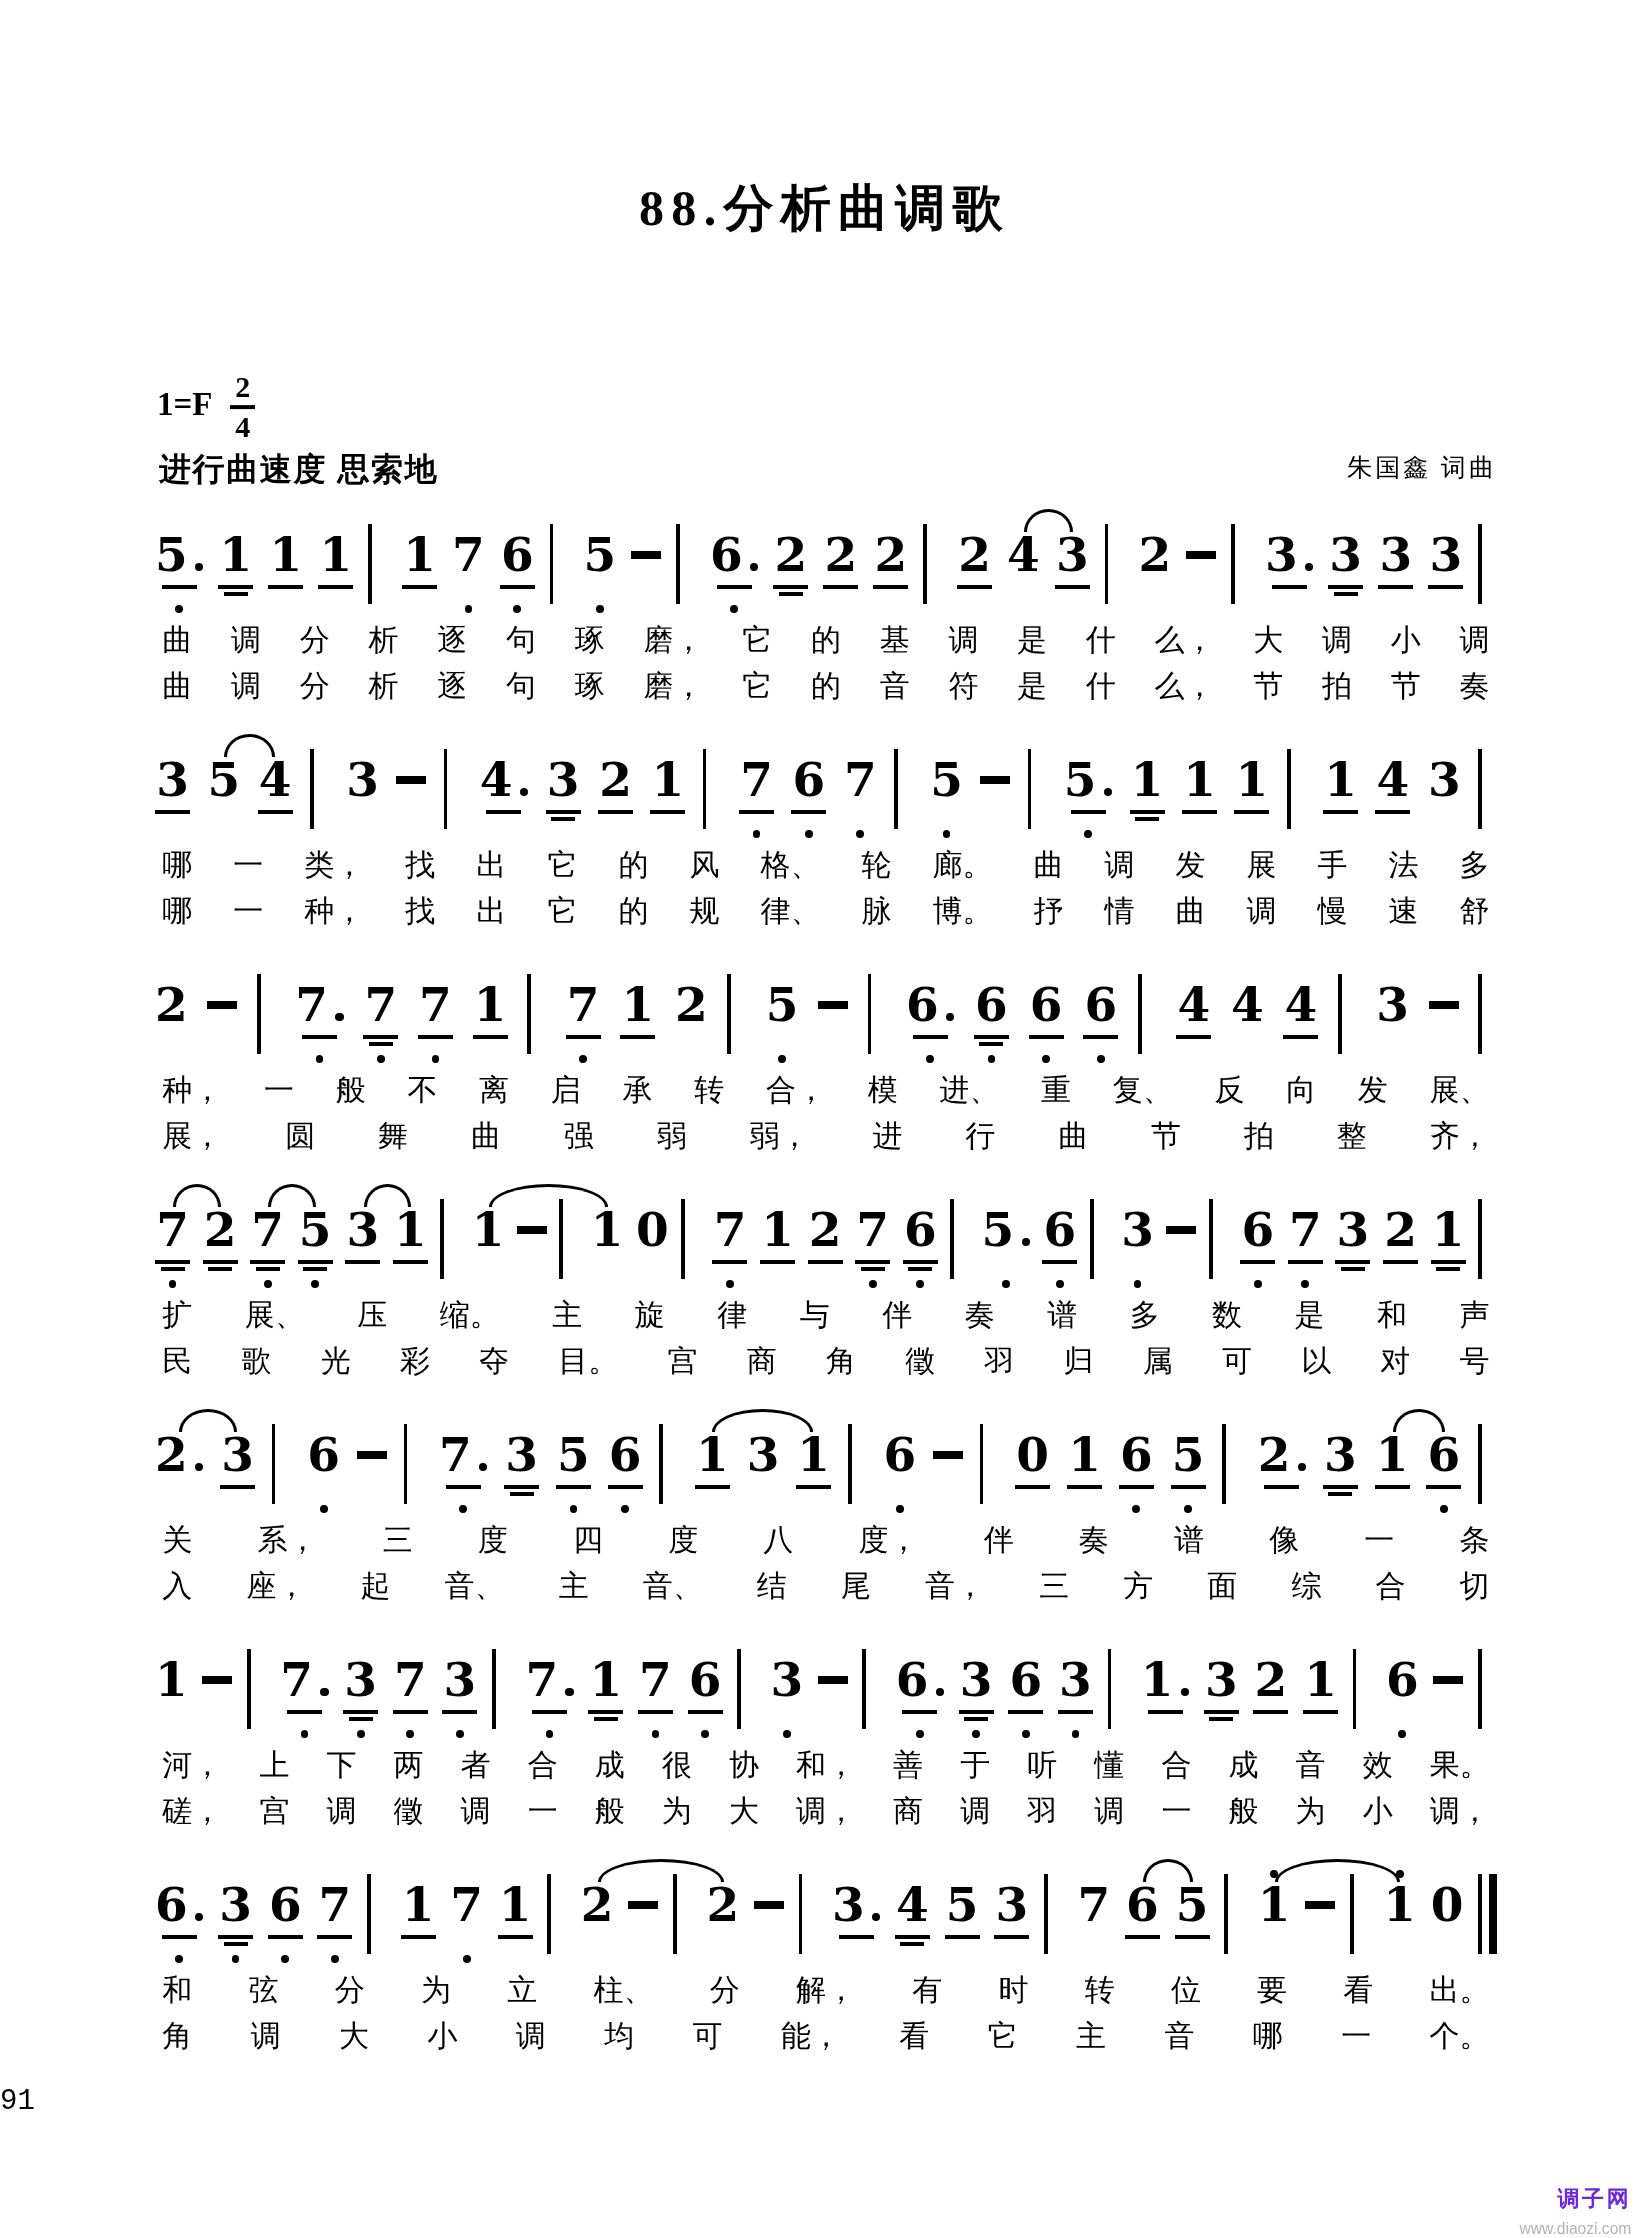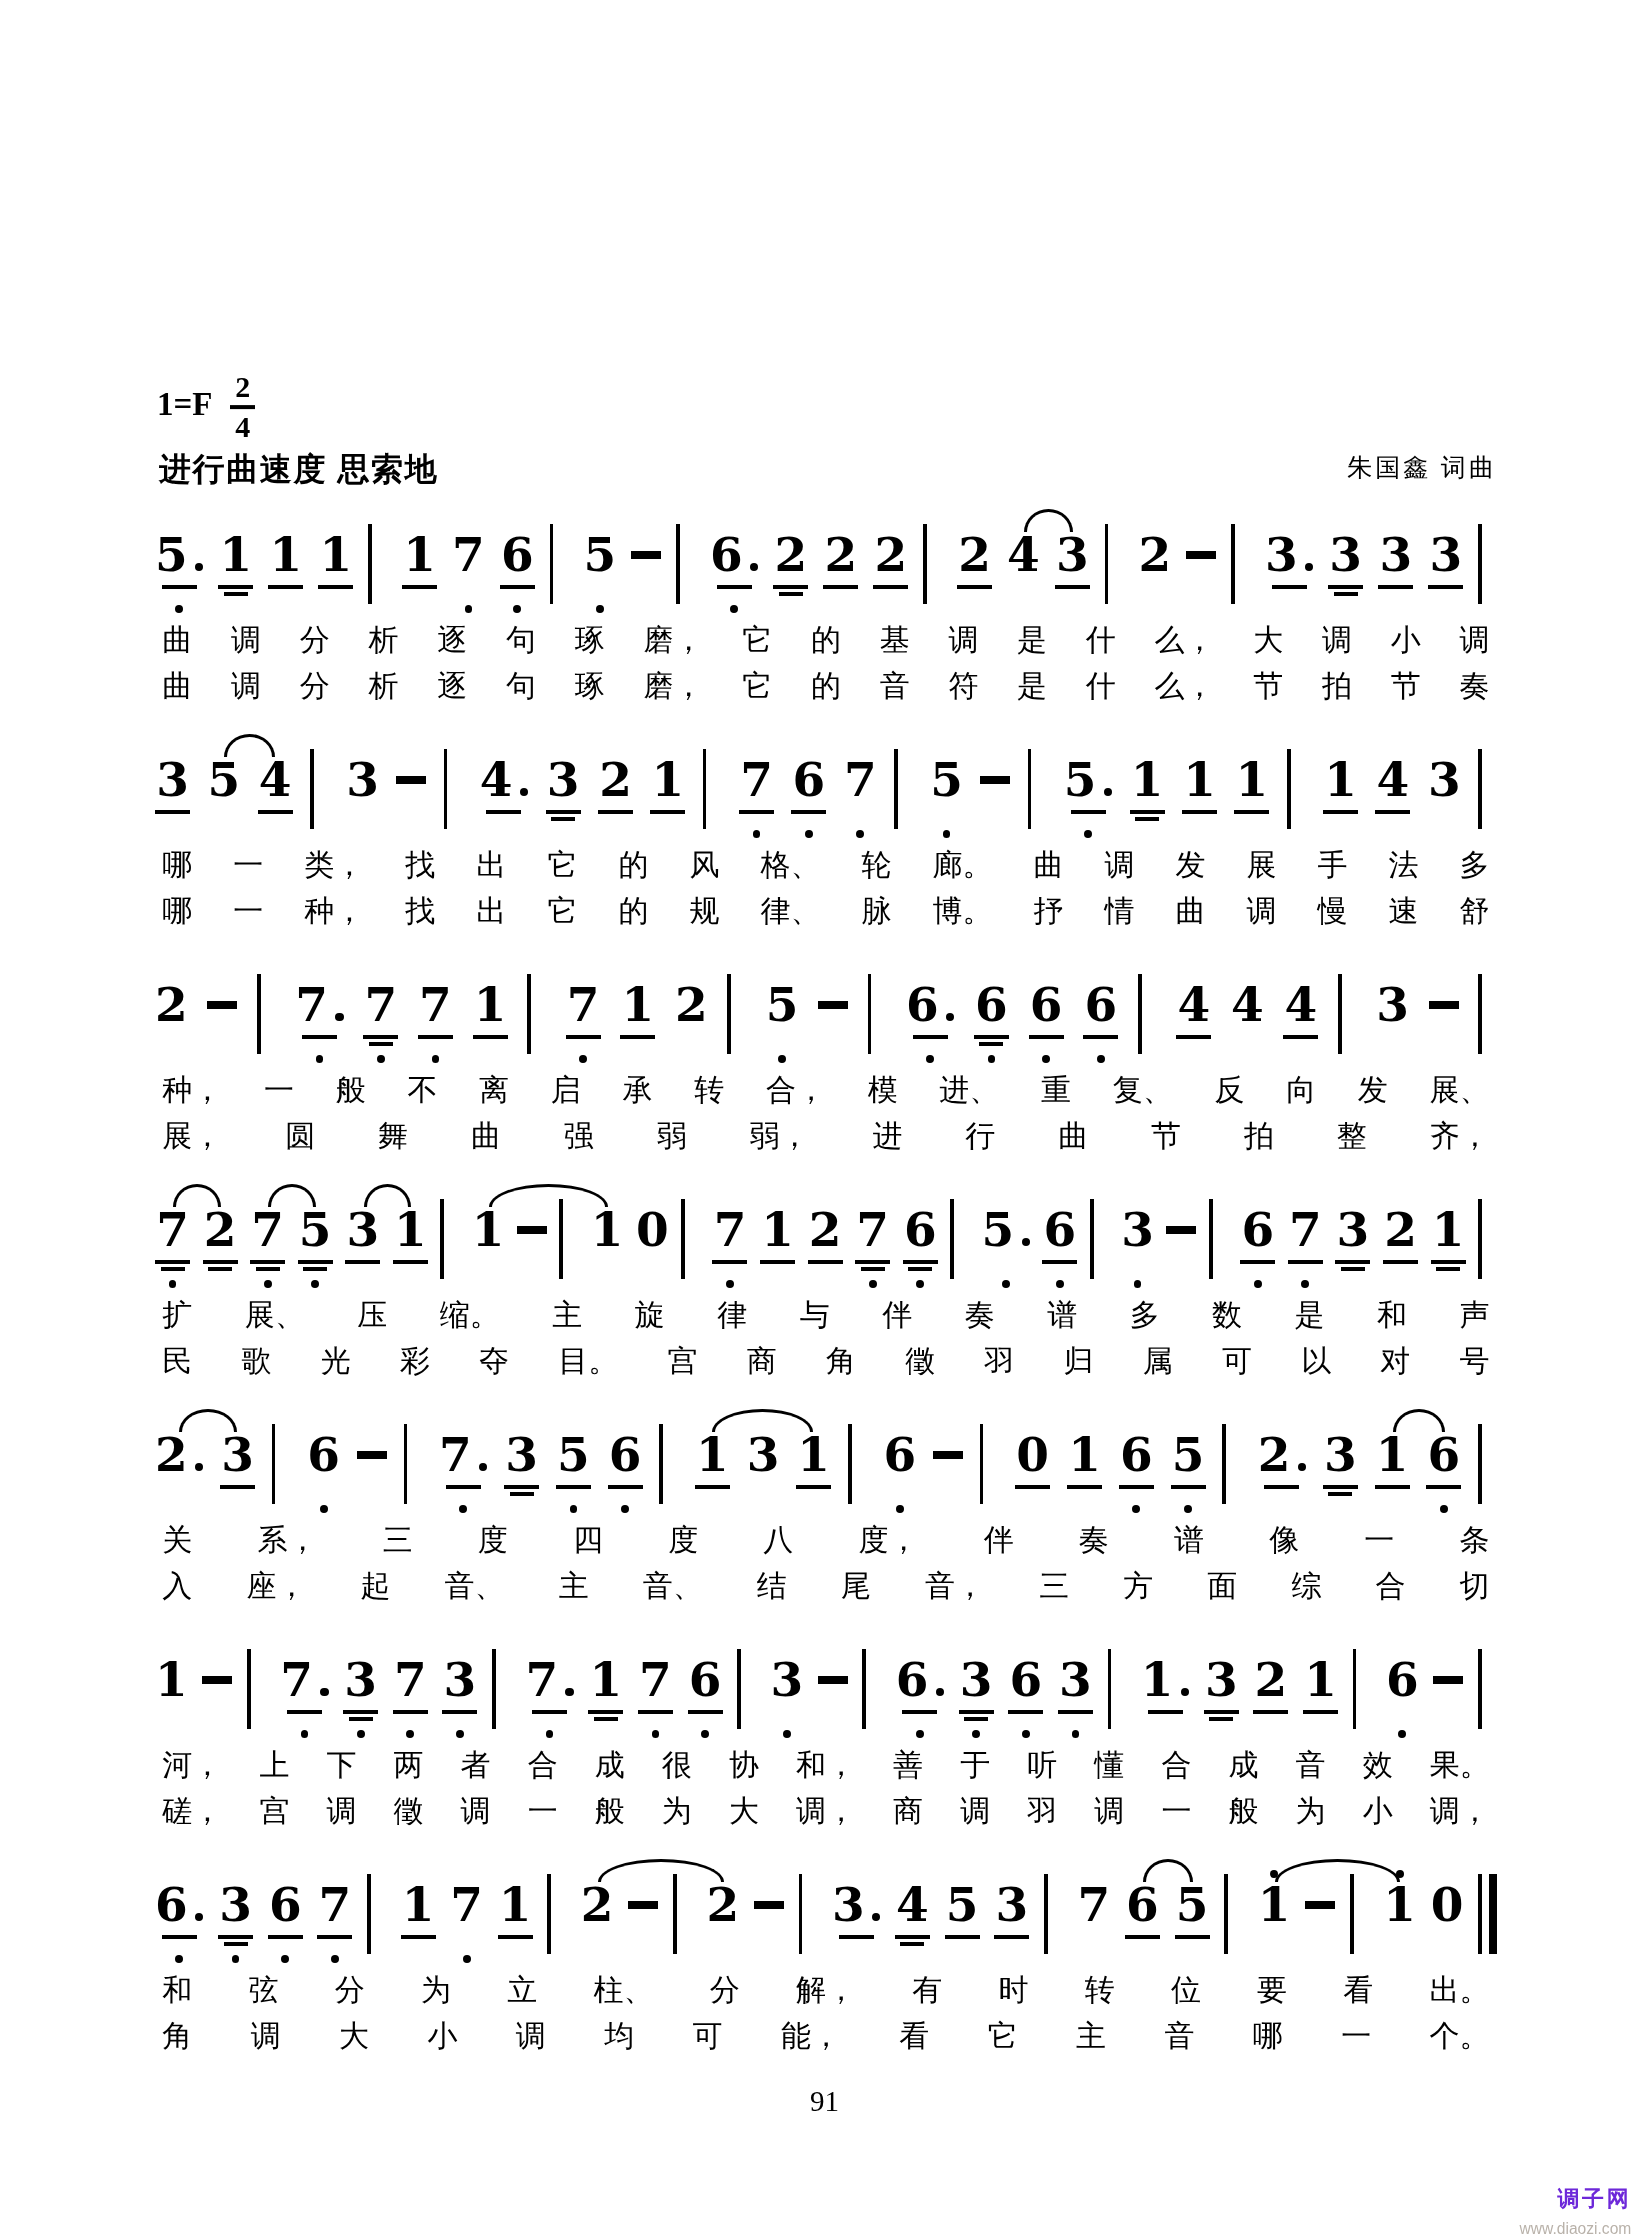--- a/index.html
+++ b/index.html
@@ -75,31 +75,32 @@
     display:flex;justify-content:space-between;
     padding:0 7.3px;
     font-family:"Liberation Serif", serif;
     font-size:30px;line-height:1.15;
   }
   .lyrics.first{margin-top:9.4px;}
   .lyrics.second{margin-top:11.4px;}
   .syl{white-space:nowrap;}
   
   .pagenum{
-    position:absolute;top:2085px;left:0;right:0;text-align:center;
-    font-family:Liberation Serif, serif;font-size:29px;
+    position:absolute;top:2085px;left:0;right:0;
+    font-family:Liberation Mono, monospace;font-size:29px;
   }
   .wm{position:absolute;right:17.7px;top:2184px;text-align:right;}
   .wm-name{font-family:"Liberation Sans", sans-serif;font-size:22px;font-weight:700;letter-spacing:2.6px;color:#6d28d9;}
   .wm-url{font-family:"Liberation Sans", sans-serif;font-size:15.6px;color:#b9b2aa;margin-top:6px;}
 </style>
 </head>
 <body>
 
 <div class="sheet">
+  <div class="title">88.分析曲调歌</div>
 
   <div class="keyline">
     <span>1=F</span>
     <span class="fraction">
       <span class="fr-top">2</span>
       <span class="fr-bar"></span>
       <span class="fr-bot">4</span>
     </span>
   </div>
 

